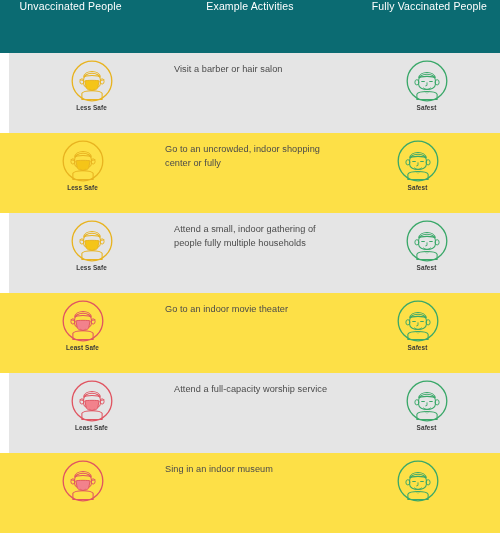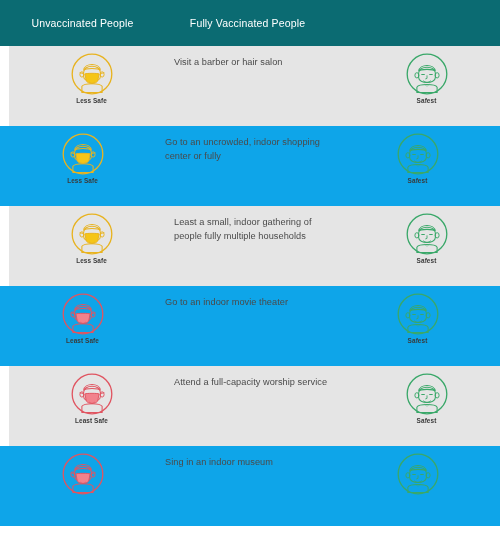--- a/index.html
+++ b/index.html
@@ -12,25 +12,26 @@
   }
   .chart {
     width: 500px;
     height: 538px;
     position: relative;
     overflow: hidden;
   }
 
   
   .header {
-    height: 46px;
+    height: 53px;
     background: #0b6b72;
     display: flex;
-    align-items: center;
+    align-items: flex-start;
     width: 100%;
+    gap: 36px;
   }
   .header .col {
     color: #ffffff;
     font-size: 10.5px;
     letter-spacing: 0.15px;
     text-align: center;
     white-space: nowrap;
   }
   .col-left   { width: 165px; }
   .col-mid    { width: 170px; }
@@ -38,21 +39,21 @@
 
   
   .row {
     display: flex;
     align-items: flex-start;
     width: 100%;
     height: 80px;
     position: relative;
   }
   .row.shade { background: #e5e5e5; margin-left: 9px; }
-  .row.plain { background: #0ea5e9; }
+  .row.plain { background: #fde047; }
 
   .cell-icon {
     width: 165px;
     height: 100%;
     display: flex;
     flex-direction: column;
     align-items: center;
     justify-content: flex-start;
     padding-top: 6px;
   }
@@ -84,20 +85,21 @@
     white-space: nowrap;
   }
 </style>
 </head>
 <body>
 
 <div class="chart">
 
   <div class="header">
     <div class="col col-left">Unvaccinated People</div>
+    <div class="col col-mid">Example Activities</div>
     <div class="col col-right">Fully Vaccinated People</div>
   </div>
 
   <div id="rows-container">
       <div class="row shade">
     <div class="cell-icon">
       <div class="icon-wrap">
 
   <svg class="icon-svg" width="44" height="44" viewBox="0 0 100 100">
     <circle cx="50" cy="50" r="45" fill="none" stroke="#e8b320" stroke-width="3"></circle>
@@ -193,21 +195,21 @@
     <path d="M22 47 L30 49" fill="none" stroke="#e8b320" stroke-width="2"></path>
     <path d="M78 47 L70 49" fill="none" stroke="#e8b320" stroke-width="2"></path>
     <path d="M34 50 C34 48, 66 48, 66 50 L63 66 C58 73, 42 73, 37 66 Z" fill="#f5c518" stroke="#e8b320" stroke-width="2.2"></path>
     <path d="M27 78 C32 70, 68 70, 73 78 L73 92 L27 92 Z" fill="none" stroke="#e8b320" stroke-width="2.4"></path>
     <path d="M44 68 L50 73 L56 68" fill="none" stroke="#e8b320" stroke-width="1.6" opacity="0.6"></path>
   </svg>
         <div class="icon-label">Less Safe</div>
       </div>
     </div>
     <div class="cell-text">
-      <div class="line">Least a small, indoor gathering of</div>
+      <div class="line">Attend a small, indoor gathering of</div>
           <div class="line">people fully multiple households</div>
     </div>
     <div class="cell-icon">
       <div class="icon-wrap">
 
   <svg class="icon-svg" width="44" height="44" viewBox="0 0 100 100">
     <circle cx="50" cy="50" r="45" fill="none" stroke="#3aa869" stroke-width="3"></circle>
     <path d="M31 48 C31 30, 69 30, 69 48 L69 58 C69 73, 31 73, 31 58 Z" fill="none" stroke="#3aa869" stroke-width="2.4"></path>
     <path d="M31 44 C33 26, 67 26, 69 44 C66 38, 34 38, 31 44 Z" fill="none" stroke="#3aa869" stroke-width="2.4"></path>
     <ellipse cx="27" cy="53" rx="4.5" ry="6" fill="none" stroke="#3aa869" stroke-width="2.2"></ellipse>

